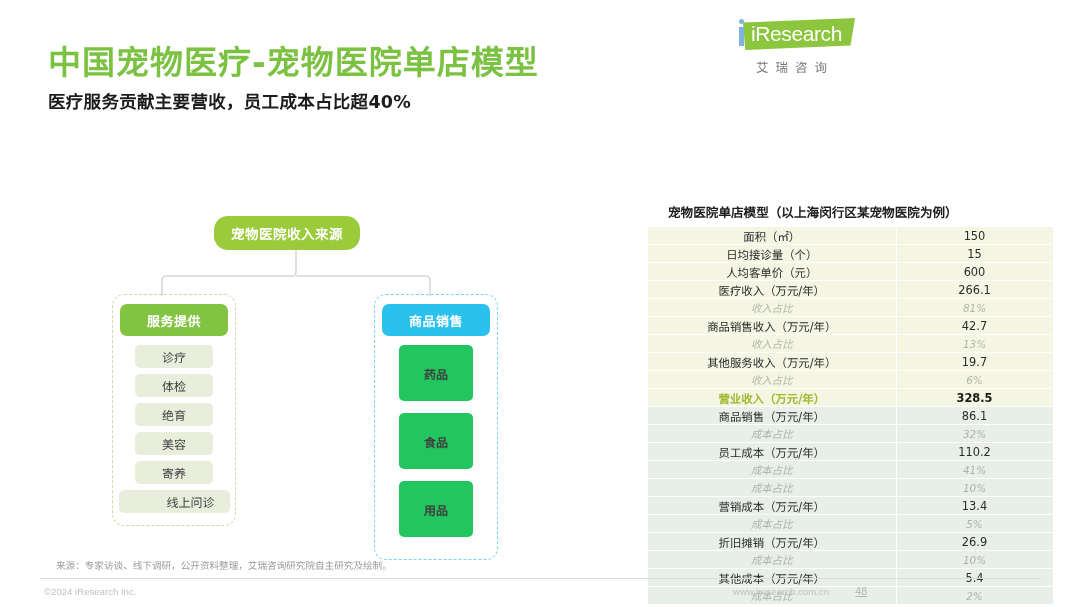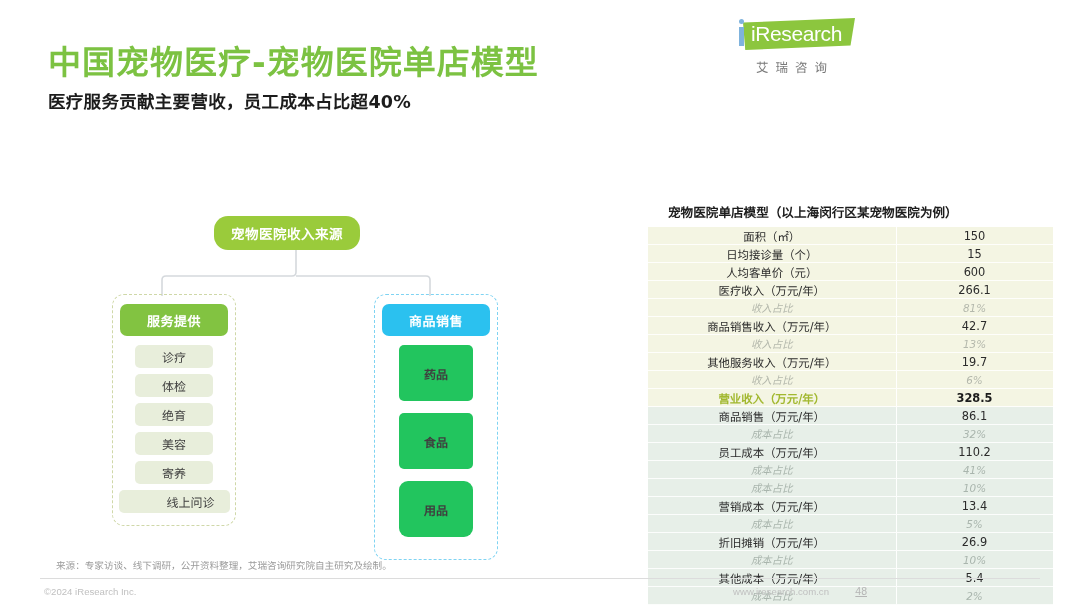--- a/index.html
+++ b/index.html
@@ -206,21 +206,21 @@
     background: #e8eedb;
     height: 23px;
   }
   .branch.goods .leaf {
     background: #22c55e;
     height: 56px;
     margin-bottom: 12px;
     width: 74px;
     font-weight: bold;
   }
-  .branch.goods .leaf:last-child { margin-bottom: 10px; border-radius: 9px; }
+  .branch.goods .leaf:last-child { margin-bottom: 10px; }
   .branch.service .leaf:last-child { margin-bottom: 0; padding-left: 33px; }
 
   
   .table-wrap {
     position: absolute;
     left: 648px;
     top: 202px;
     width: 404px;
   }
   .table-title {

